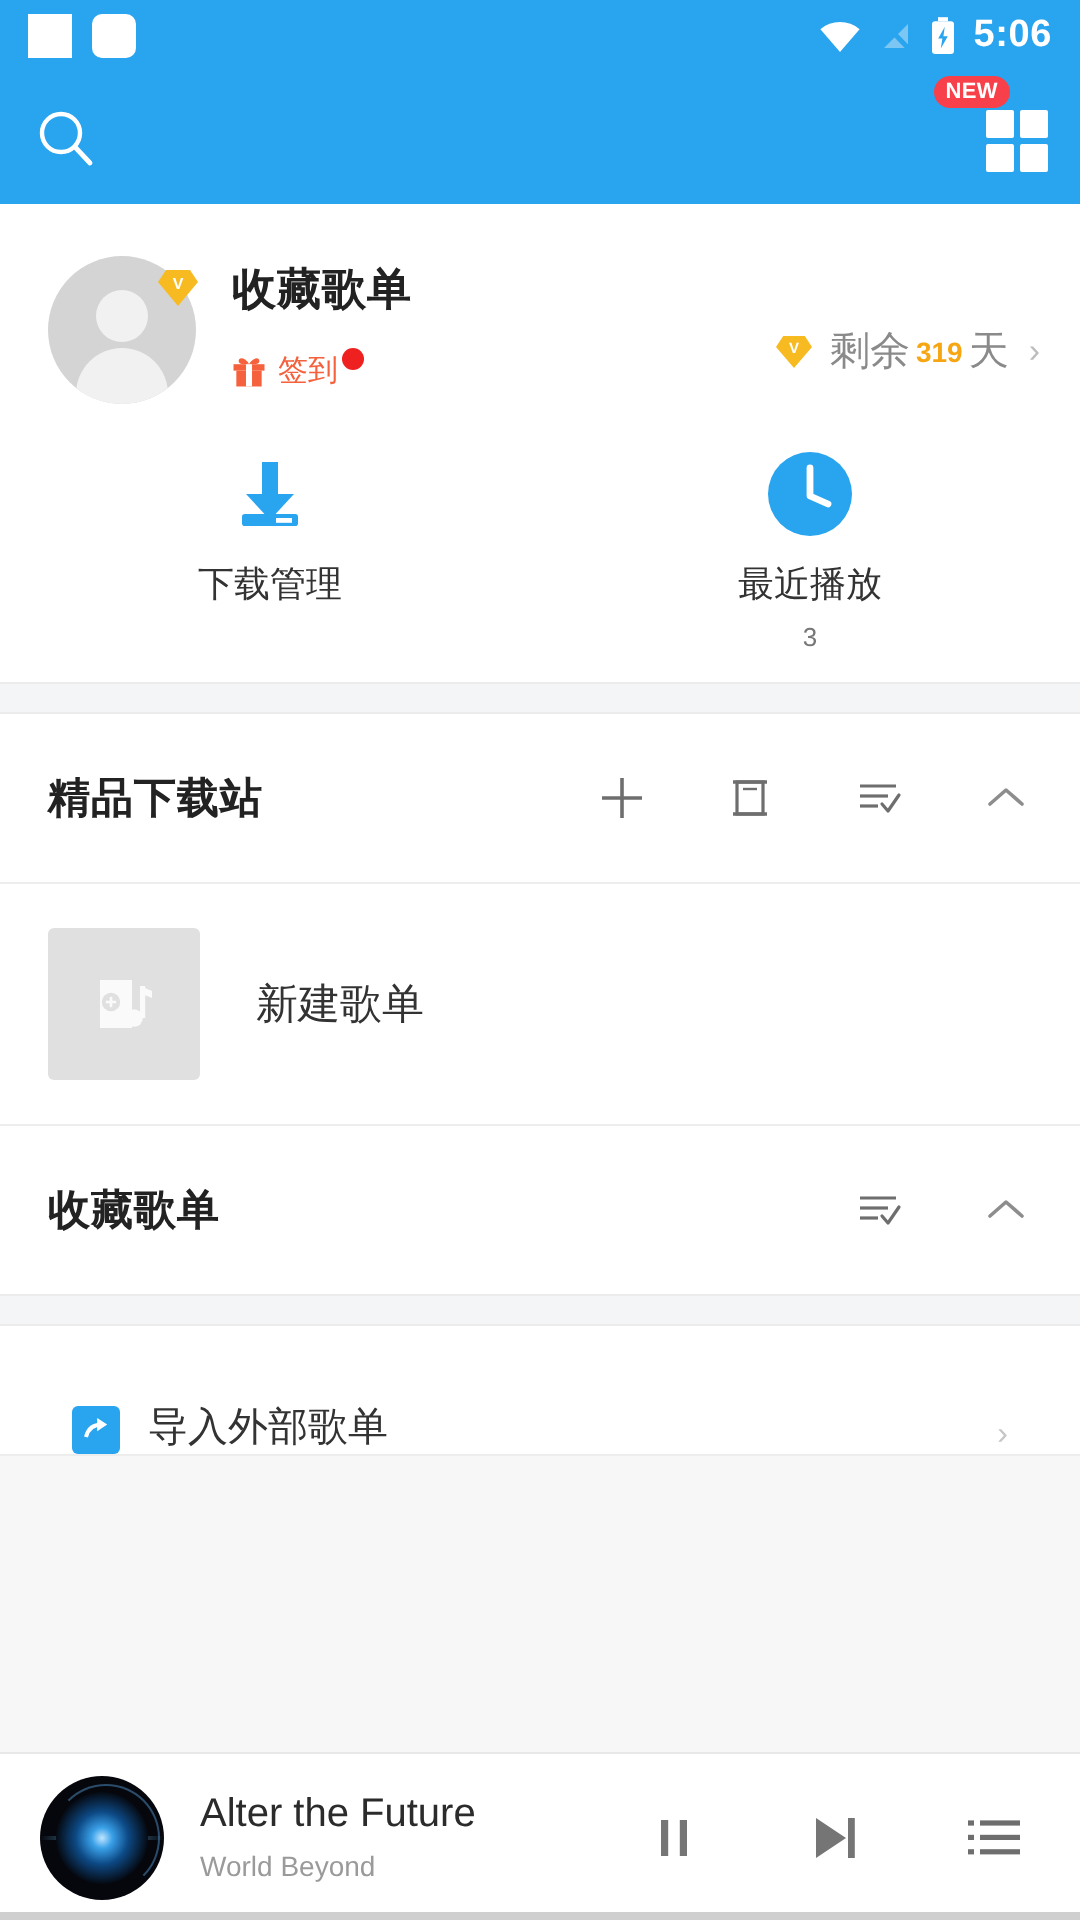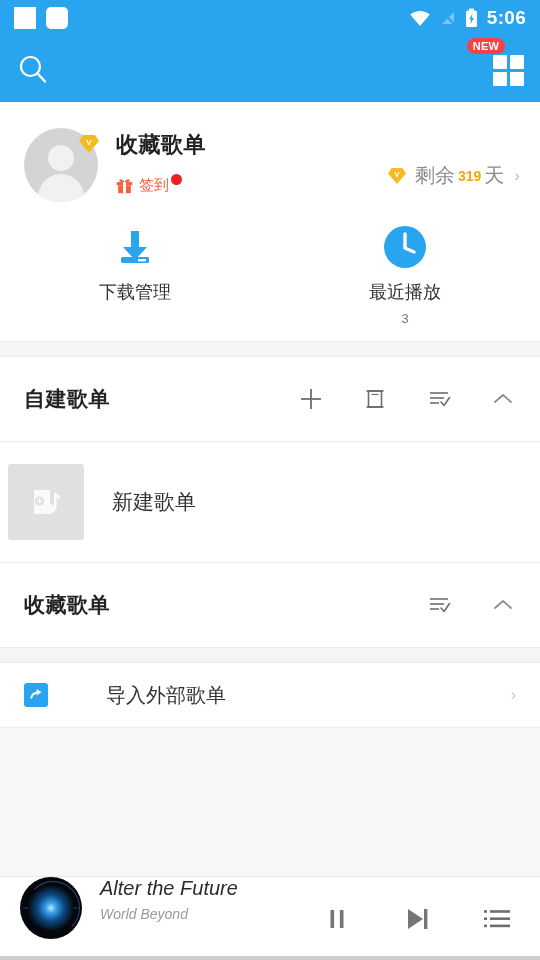--- a/index.html
+++ b/index.html
@@ -85,42 +85,41 @@
   
   .sec-head {
     height:84px; display:flex; align-items:center; padding:0 24px; background:#fff;
   }
   .sec-title { font-size:21px; color:#222; font-weight:bold; letter-spacing:.5px; }
   .sec-actions { margin-left:auto; display:flex; align-items:center; gap:38px; }
   .sec-ic { width:26px; height:26px; display:flex; align-items:center; justify-content:center; }
   .hr { height:1px; background:#ededed; }
 
   
-  .pl-row { height:120px; display:flex; align-items:center; padding:0 8px; background:#fff; }
+  .pl-row { height:120px; display:flex; align-items:center; padding:0 24px; background:#fff; }
   .pl-thumb {
     width:76px; height:76px; background:#e0e0e0; border-radius:3px;
     display:flex; align-items:center; justify-content:center;
   }
   .pl-name { font-size:21px; color:#333; margin-left:28px; }
 
   
-  .imp-row { height:64px; display:flex; align-items:center; padding:0 24px; background:#fff;gap:44px; }
+  .imp-row { height:64px; display:flex; align-items:flex-end; padding:0 36px; background:#fff; }
   .imp-ic { width:24px; height:24px; background:#29a4ef; border-radius:3px;
             display:flex; align-items:center; justify-content:center; }
   .imp-text { font-size:20px; color:#333; margin-left:14px; }
   .imp-chev { margin-left:auto; color:#c6c6c6; font-size:16px; }
 
   .filler { background:#f7f7f7; }
 
   
   .player {
     position:absolute; left:0; bottom:0; width:540px; height:84px;
-    background:#fff; border-top:1px solid #e8e8e8; display:flex; 
+    background:#fff; border-top:1px solid #e8e8e8; display:flex; align-items:center;
     padding:0 20px;
-    font-style:italic;
   }
   .cover { width:62px; height:62px; border-radius:50%; background:#05070d;
            position:relative; overflow:hidden; flex:0 0 62px; }
   .cover .glow { position:absolute; left:50%; top:50%; transform:translate(-50%,-50%);
     width:46px; height:46px; border-radius:50%;
     background:radial-gradient(circle, #bfe6ff 0%, #3aa0e8 16%, #0d4a86 40%, #05070d 72%); }
   .cover .streak { position:absolute; left:0; top:50%; width:100%; height:2px;
     transform:translateY(-50%);
     background:linear-gradient(90deg, rgba(40,120,200,0) 0%, rgba(120,200,255,.85) 50%, rgba(40,120,200,0) 100%); }
   .cover .arc { position:absolute; left:6px; top:4px; width:54px; height:54px;
@@ -238,21 +237,21 @@
         <span class="qa-label">最近播放</span>
         <span class="qa-count">3</span>
       </div>
     </div>
   </div>
 
   <div class="gap"></div>
 
   <div class="white">
     <div class="sec-head">
-      <span class="sec-title">自建歌单</span>
+      <span class="sec-title">精品下载站</span>
       <span class="sec-actions">
         <span class="sec-ic">
           <svg width="26" height="26" viewBox="0 0 26 26">
             <line x1="13" y1="3" x2="13" y2="23" stroke="#6e6e6e" stroke-width="1.8"></line>
             <line x1="3" y1="13" x2="23" y2="13" stroke="#6e6e6e" stroke-width="1.8"></line>
           </svg>
         </span>
         <span class="sec-ic">
           <svg width="26" height="26" viewBox="0 0 26 26">
             <rect x="6.5" y="5" width="13" height="16" fill="none" stroke="#6e6e6e" stroke-width="1.6"></rect>

